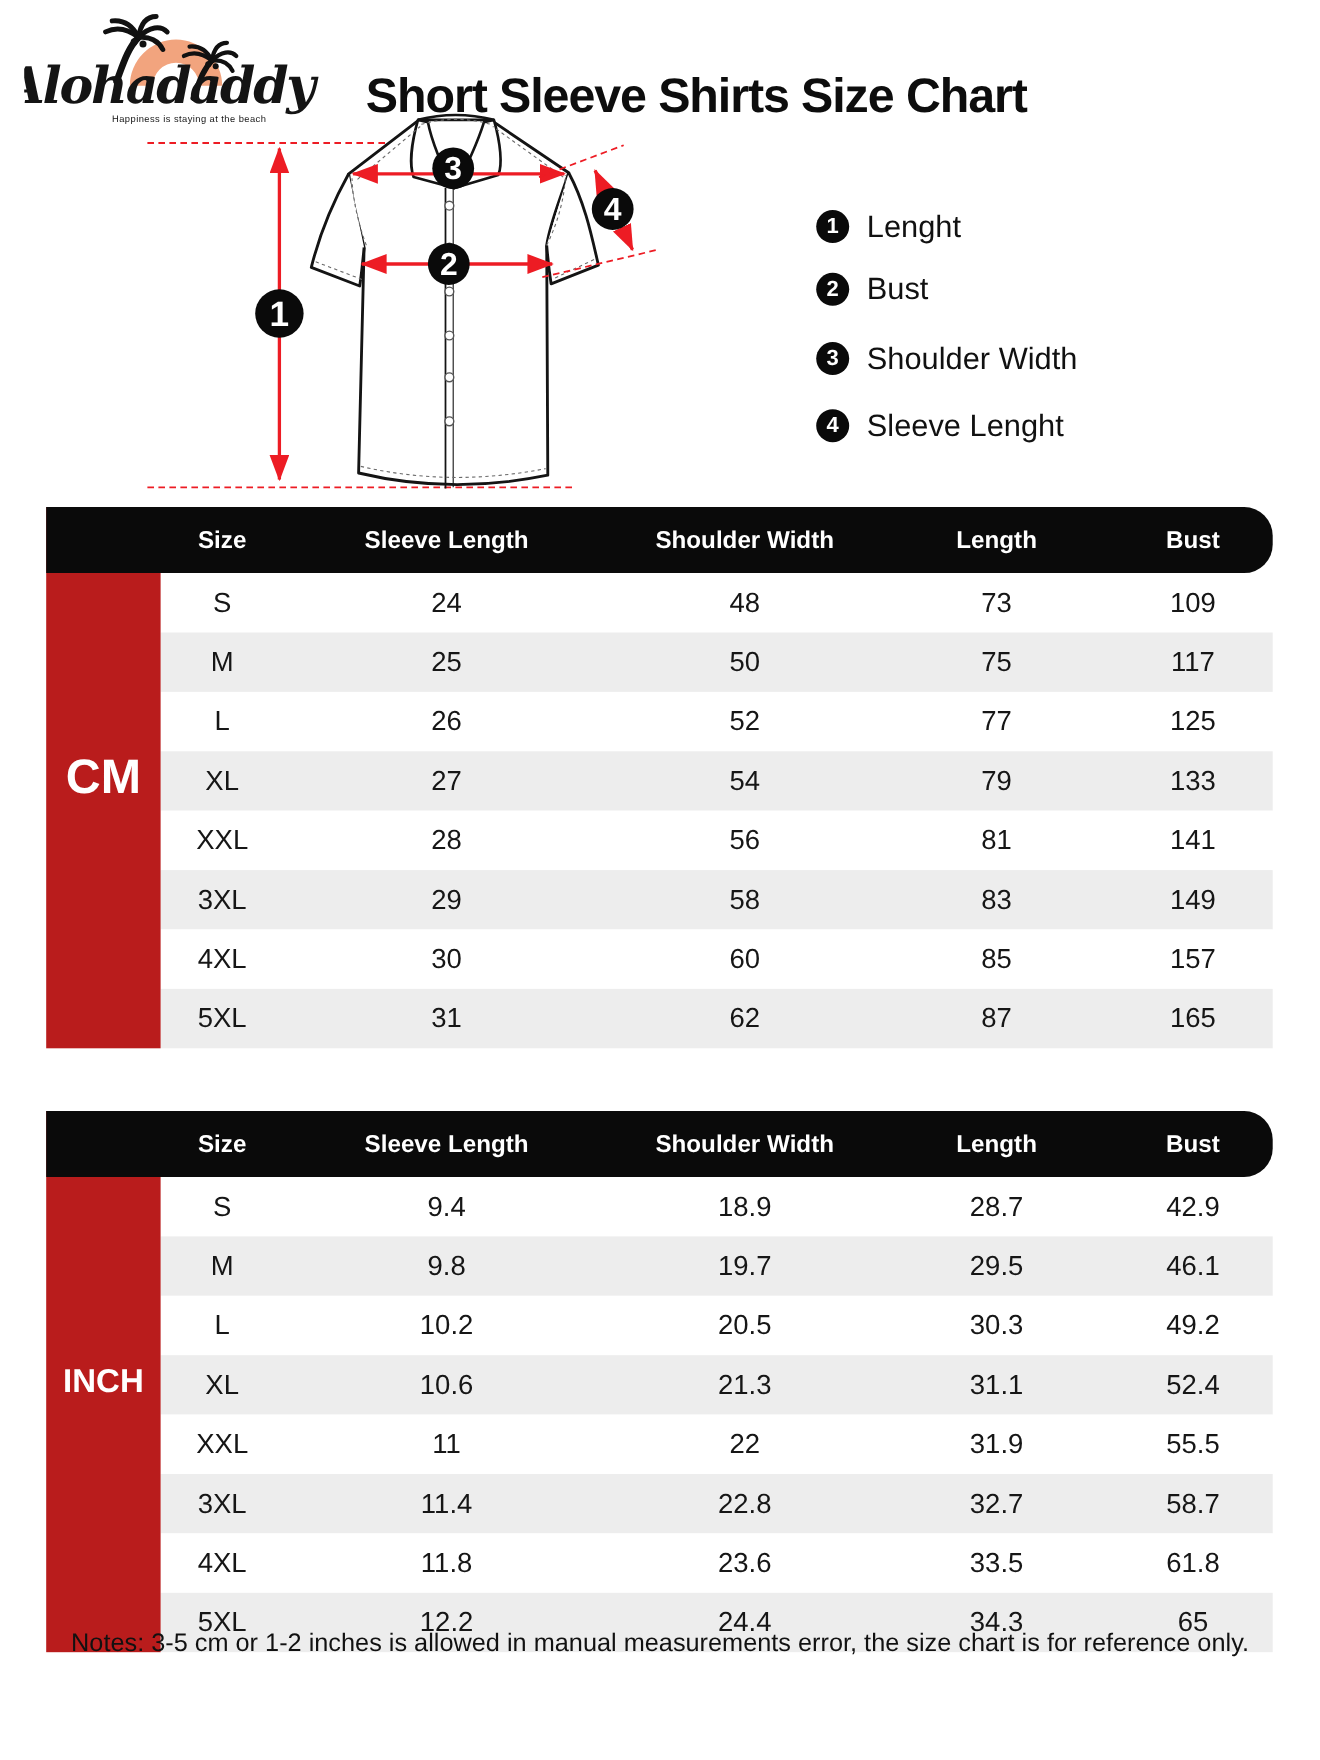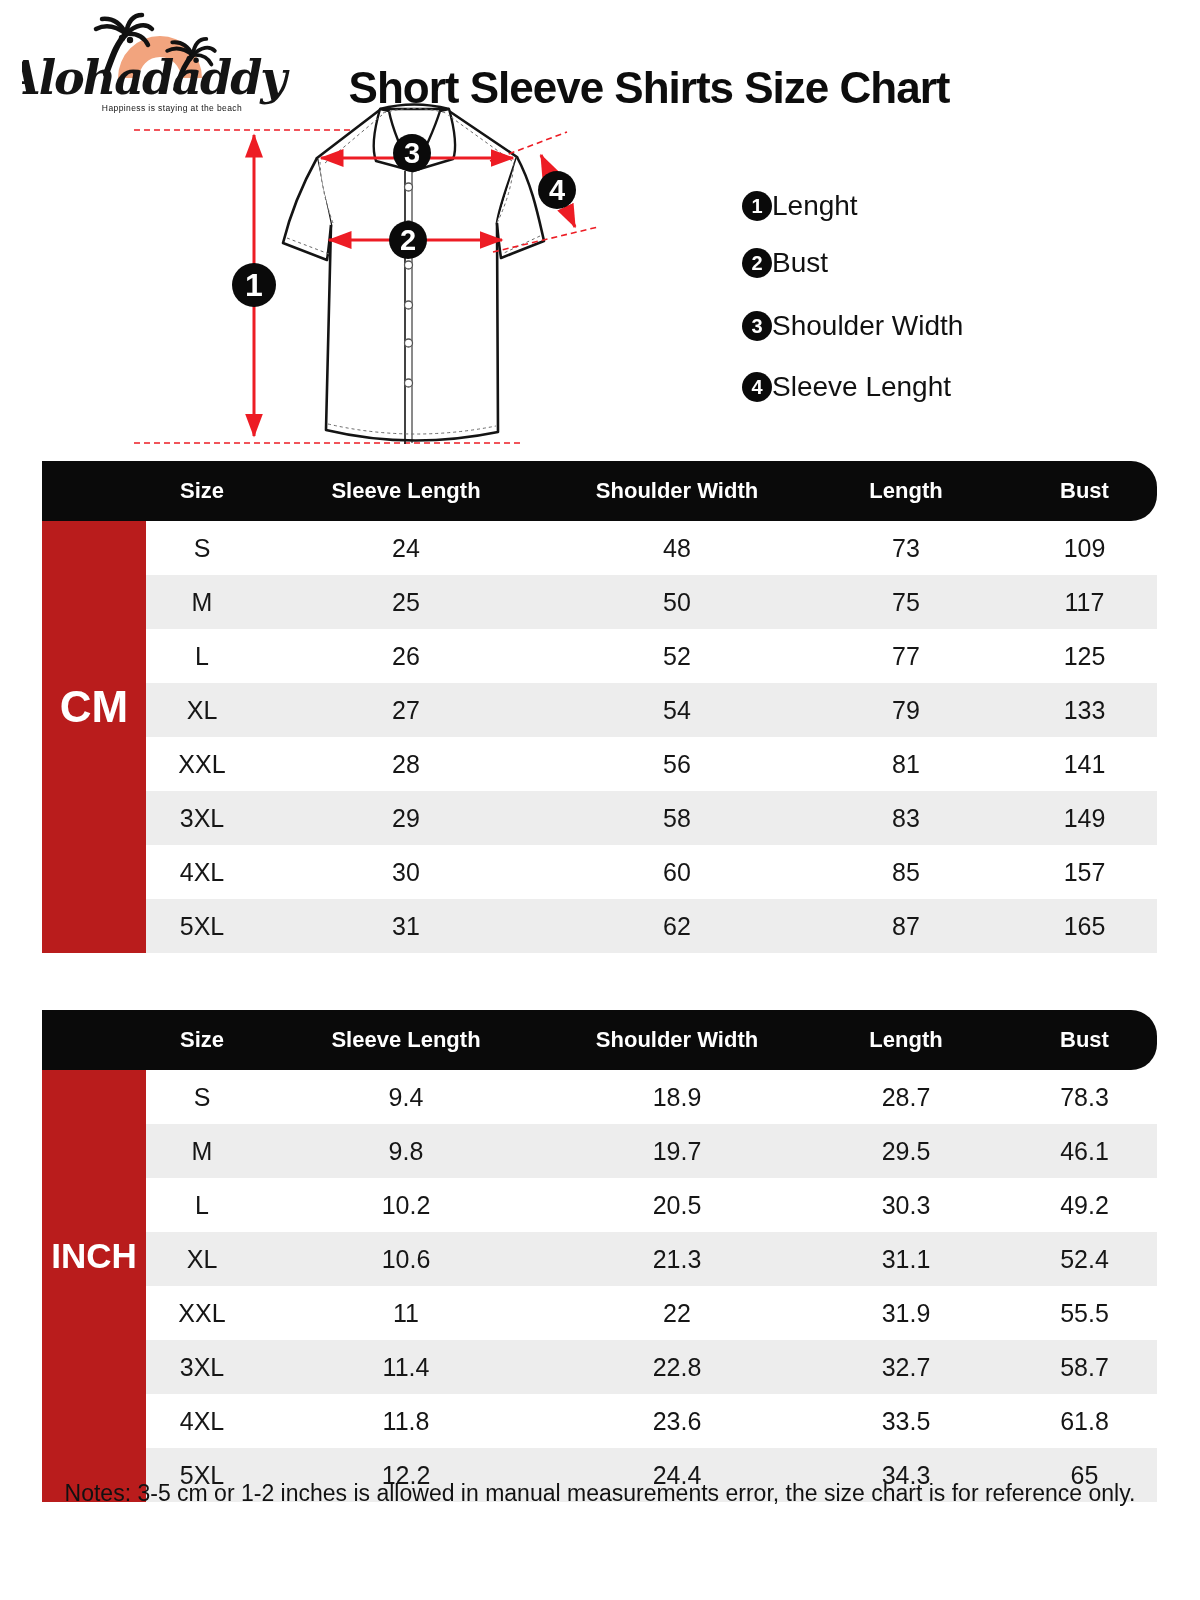--- a/index.html
+++ b/index.html
@@ -3,40 +3,40 @@
 <meta charset="utf-8">
 <style>
   html,body{margin:0;padding:0;}
   body{
     width:1200px;height:1600px;position:relative;background:#ffffff;
     font-family:"Liberation Sans", sans-serif;color:#141414;overflow:hidden;
   }
   
   .logo{position:absolute;left:22px;top:0;width:270px;height:118px;}
   .page-title{
-    position:absolute;left:294px;top:34px;width:710px;text-align:center;
+    position:absolute;left:278px;top:34px;width:710px;text-align:center;
     font-size:44px;font-weight:bold;letter-spacing:-1px;color:#0d0d0d;white-space:nowrap;
   }
   
   .diagram-svg{position:absolute;left:120px;top:95px;width:545px;height:360px;}
   .legend-item{position:absolute;left:742px;display:flex;align-items:center;height:30px;}
   .lnum{
     width:30px;height:30px;border-radius:50%;background:#0a0a0a;color:#fff;
     display:flex;align-items:center;justify-content:center;
     font-size:20px;font-weight:bold;flex:0 0 30px;
   }
-  .llabel{font-size:28px;color:#111;white-space:nowrap;}
+  .llabel{margin-left:16px;font-size:28px;color:#111;white-space:nowrap;}
   
   .table-block{position:absolute;left:42px;width:1115px;}
   .unit-band{
     position:absolute;left:0;top:0;bottom:0;width:104px;background:#b91c1c;
     color:#fff;display:flex;align-items:center;justify-content:center;
     font-weight:bold;font-size:44px;letter-spacing:0;
   }
-  .table-block[data-table="1"] .unit-band{font-size:35px;}
+  .table-block[data-table="1"] .unit-band{font-size:30px;}
   .t-header{
     position:relative;height:60px;background:#0a0a0a;border-radius:0 26px 26px 0;
     display:grid;grid-template-columns:104px 112px 296px 246px 212px 1fr;
     align-items:center;color:#fff;font-size:22px;font-weight:bold;text-align:center;
   }
   .t-body{margin-left:104px;}
   .t-row{
     height:54px;display:grid;grid-template-columns:112px 296px 246px 212px 1fr;
     align-items:center;text-align:center;font-size:25px;color:#161616;background:#fff;
   }
@@ -254,21 +254,21 @@
       <div>Shoulder Width</div>
       <div>Length</div>
       <div>Bust</div>
     </div>
   <div class="t-body">
       <div class="t-row">
         <div>S</div>
         <div>9.4</div>
         <div>18.9</div>
         <div>28.7</div>
-        <div>78.3</div>
+        <div>42.9</div>
       </div>
       <div class="t-row alt">
         <div>M</div>
         <div>9.8</div>
         <div>19.7</div>
         <div>29.5</div>
         <div>46.1</div>
       </div>
       <div class="t-row">
         <div>L</div>

